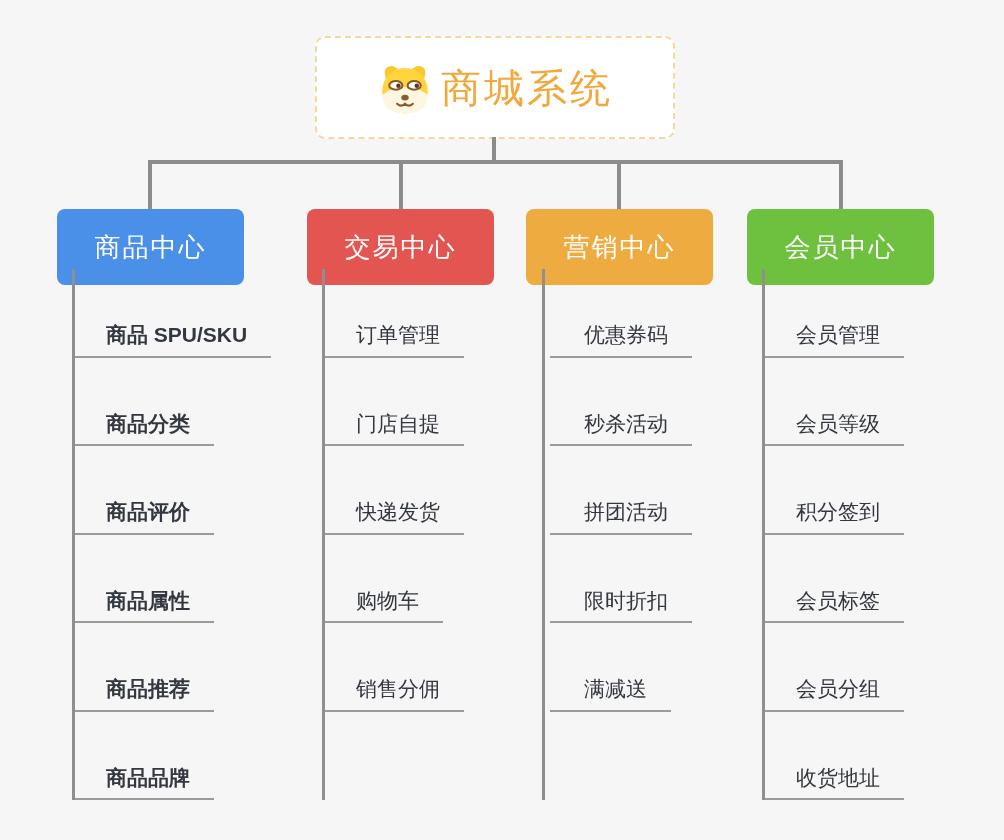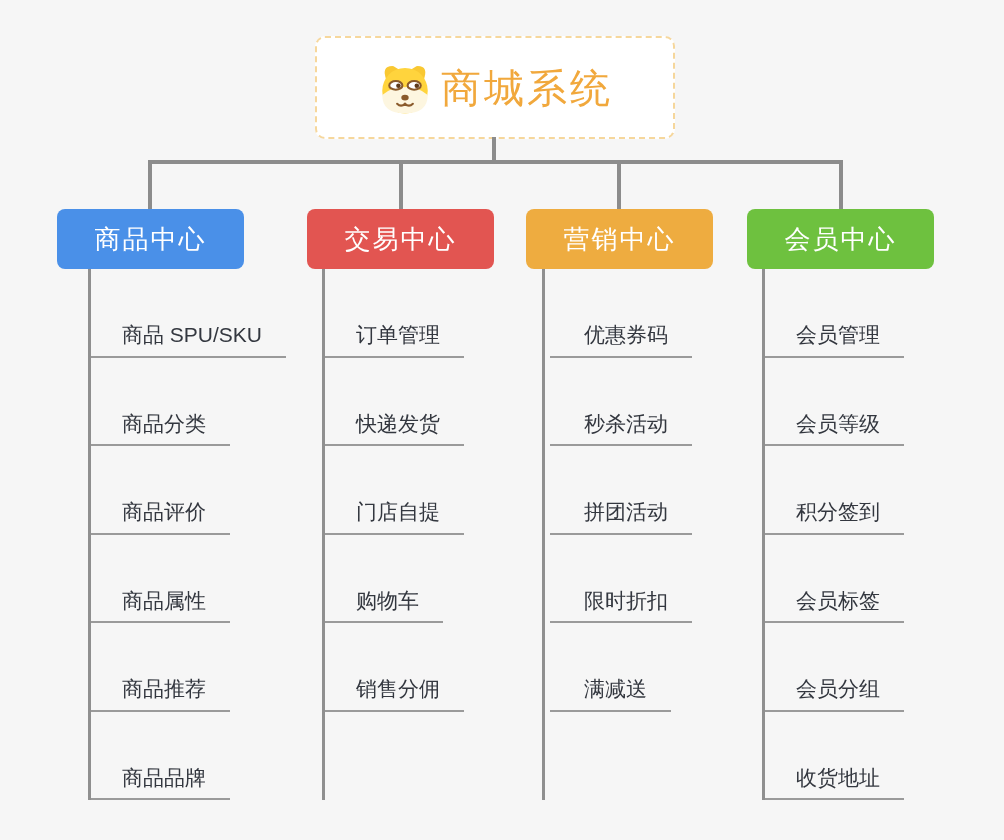--- a/index.html
+++ b/index.html
@@ -39,39 +39,39 @@
   .conn-root-stub{left:492px;top:137px;width:4px;height:27px;}
   .conn-hbar{left:148px;top:160px;width:695px;height:4px;}
   .conn-drop{top:160px;width:4px;height:50px;}
   .drop-1{left:148px;}
   .drop-2{left:399px;}
   .drop-3{left:617px;}
   .drop-4{left:839px;}
   
   .branch-node{
     position:absolute;top:209px;
-    width:187px;height:60px;
+    width:187px;height:76px;
     border-radius:8px;
     display:flex;align-items:center;justify-content:center;
     color:#FFFFFF;
     font-size:26px;
     letter-spacing:2px;
     white-space:nowrap;
     cursor:default;
   }
   .branch-1{left:57px;}
   .branch-2{left:307px;}
   .branch-3{left:526px;}
   .branch-4{left:747px;}
   
   .leaf-col{
     position:absolute;top:269px;
     width:280px;
   }
-  .col-1{left:88px;}
+  .col-1{left:72px;font-weight:bold;}
   .col-2{left:322px;}
   .col-3{left:542px;padding-left:8px;}
   .col-4{left:762px;}
   .col-vline{
     position:absolute;left:0;top:0;
     width:3px;height:531px;
     background:#8F8F8F;
   }
   .leaf{
     height:88.5px;
@@ -144,26 +144,26 @@
         <span class="leaf-label">商品品牌</span>
       </div>
   </div>
 
   <div class="leaf-col col-2">
     <div class="col-vline"></div>
     <div class="leaf">
         <span class="leaf-label">订单管理</span>
       </div>
     <div class="leaf">
+        <span class="leaf-label">门店自提</span>
+      </div>
+    <div class="leaf">
         <span class="leaf-label">快递发货</span>
       </div>
     <div class="leaf">
-        <span class="leaf-label">门店自提</span>
-      </div>
-    <div class="leaf">
         <span class="leaf-label">购物车</span>
       </div>
     <div class="leaf">
         <span class="leaf-label">销售分佣</span>
       </div>
   </div>
 
   <div class="leaf-col col-3">
     <div class="col-vline"></div>
     <div class="leaf">

